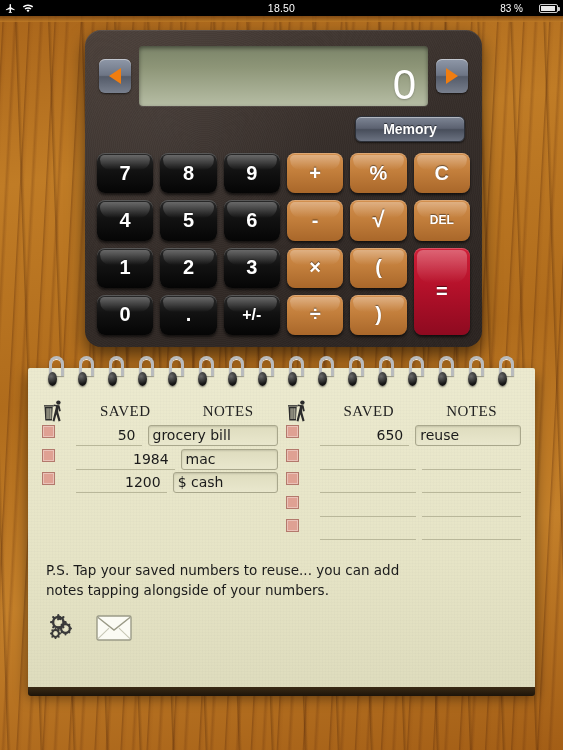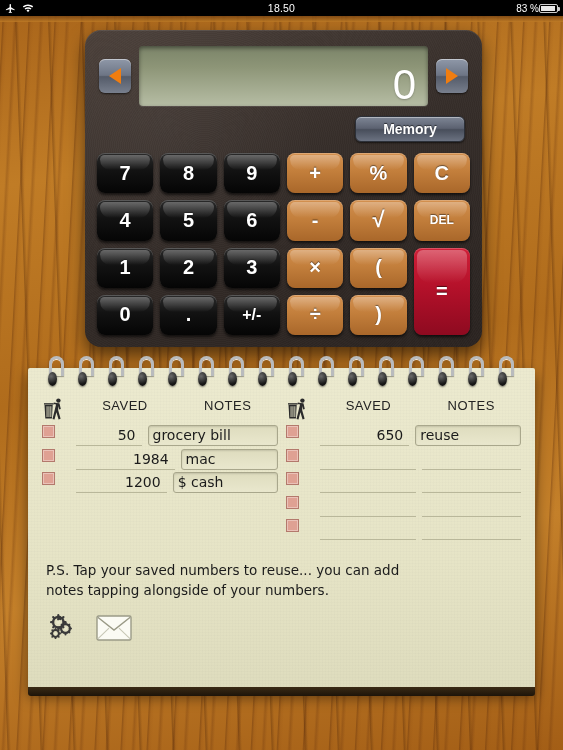--- a/index.html
+++ b/index.html
@@ -45,21 +45,21 @@
 
   
   .statusbar {
     position: absolute; top: 0; left: 0; right: 0; height: 16px;
     background: #000; color: #ffffff;
     font-size: 10.5px; z-index: 50;
     display: flex; align-items: center;
   }
   .sb-left { position: absolute; left: 5px; display: flex; align-items: center; gap: 6px; }
   .sb-center { position: absolute; left: 0; right: 0; text-align: center; letter-spacing: .2px; }
-  .sb-right { position: absolute; right: 5px; display: flex; align-items: center; gap: 0; justify-content: space-between; }
+  .sb-right { position: absolute; right: 5px; display: flex; align-items: center; gap: 16px; justify-content: space-between; }
   .sb-batt {
     width: 19px; height: 9px; border: 1px solid #cfcfcf; border-radius: 2px;
     position: relative; display: inline-block;
   }
   .sb-batt::after {
     content: ""; position: absolute; right: -3px; top: 2.5px;
     width: 2px; height: 4px; background: #cfcfcf; border-radius: 0 1px 1px 0;
   }
   .sb-batt i {
     position: absolute; left: 1px; top: 1px; bottom: 1px; width: 80%;
@@ -189,23 +189,23 @@
     background: radial-gradient(circle at 35% 30%, #6b6b6b, #141414 70%);
     box-shadow: 0 1px 2px rgba(0,0,0,.5);
   }
 
   .np-content { position: absolute; left: 0; right: 0; top: 30px; bottom: 0; z-index: 6; }
 
   .cols { display: flex; padding: 0 14px; gap: 8px; }
   .col { flex: 1 1 50%; }
 
   .col-head {
-    display: flex; align-items: flex-start; height: 26px;
-    font-family: Liberation Sans, sans-serif;
-    font-size: 13px; color: #222; letter-spacing: .5px;
+    display: flex; align-items: center; height: 26px;
+    font-family: Liberation Serif, serif;
+    font-size: 15px; color: #222; letter-spacing: .5px;
   }
   .head-trash { width: 34px; flex: 0 0 34px; display: flex; align-items: center; justify-content: flex-start; }
   .head-saved { flex: 1 1 auto; text-align: center; padding-right: 4px; }
   .head-notes { flex: 1 1 auto; text-align: center; }
 
   .row {
     display: flex; align-items: flex-start; height: 22.5px; margin-top: 1px;
   }
   .cbox { width: 34px; flex: 0 0 34px; display: flex; align-items: center; }
   .cbox i {

